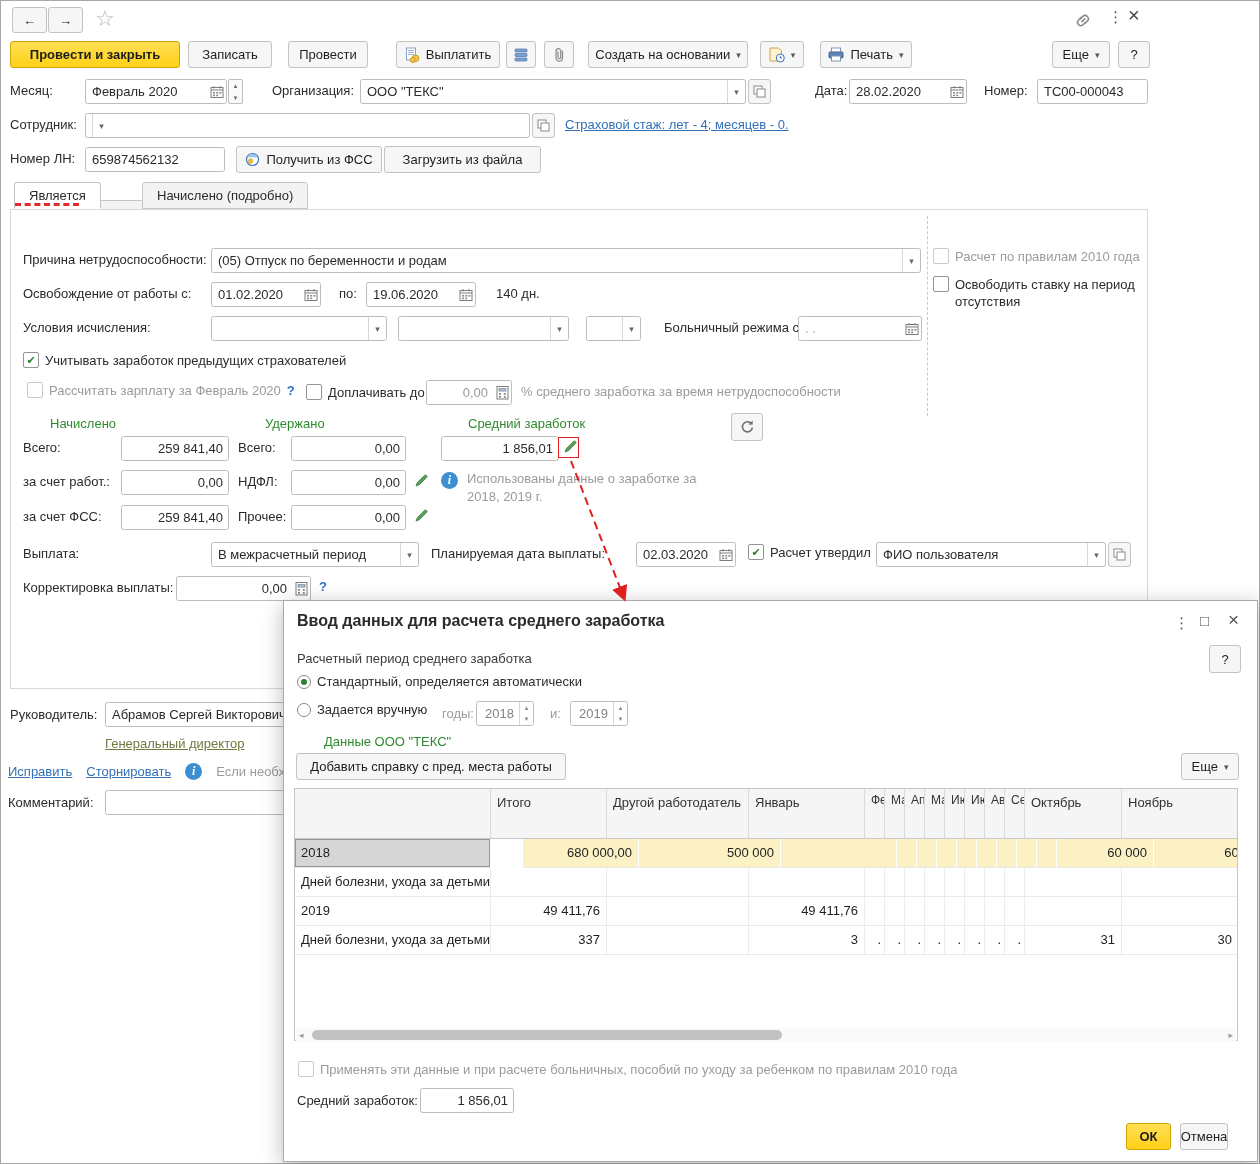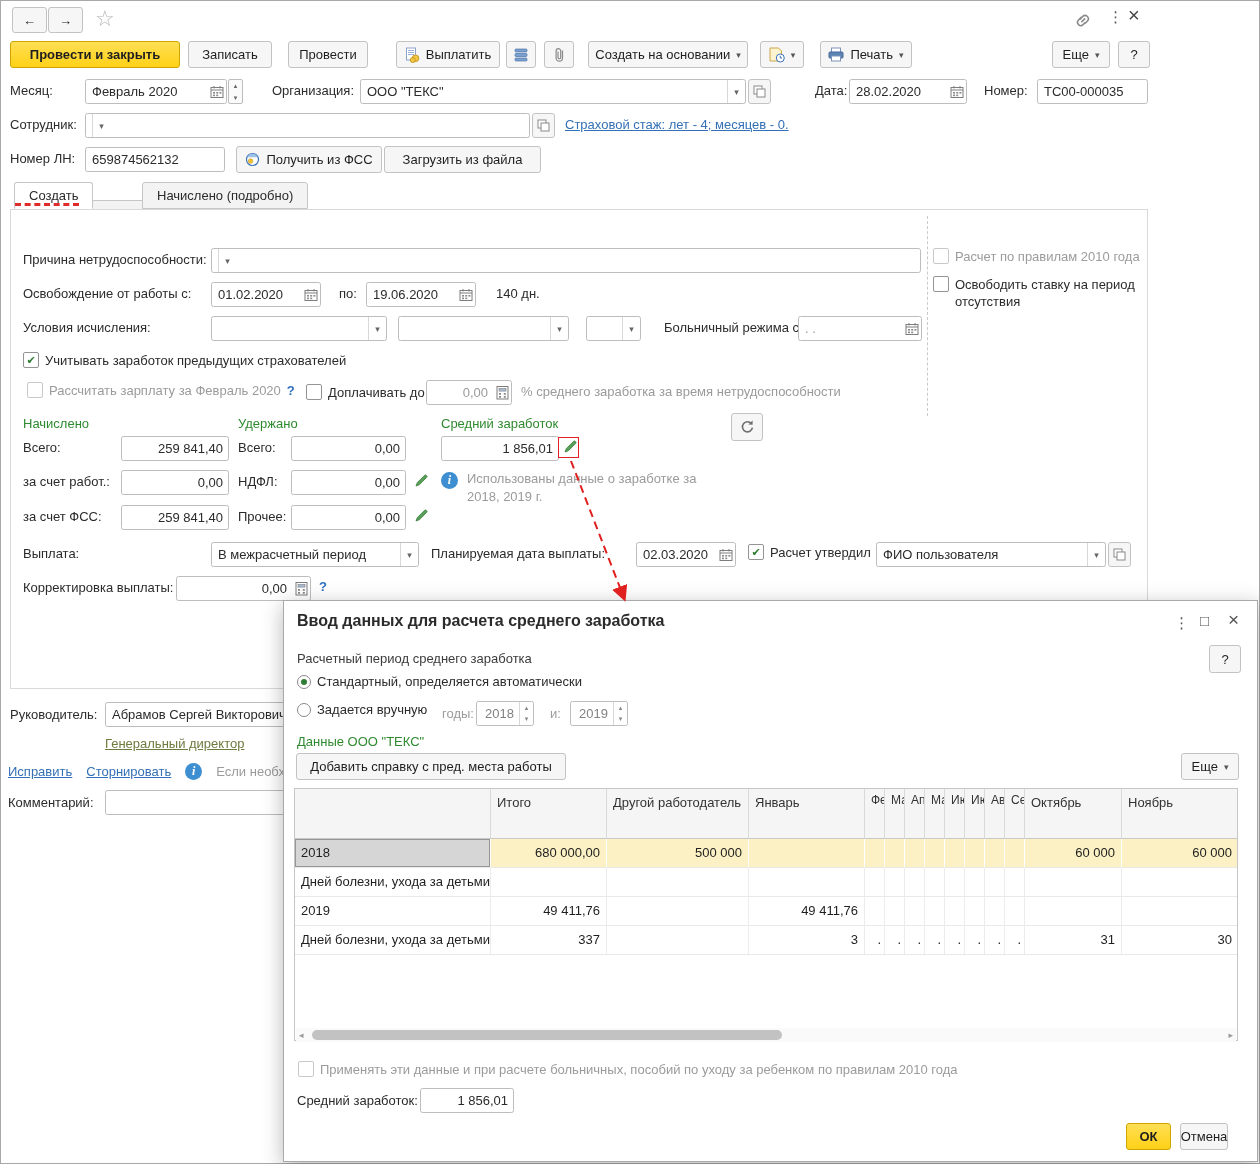--- a/index.html
+++ b/index.html
@@ -1,21 +1,21 @@
 <!DOCTYPE html>
 <html><head>
 <meta charset="utf-8">
 <style>
   html,body{margin:0;padding:0;background:#fff;}
   *{box-sizing:border-box;}
   .page{position:relative;width:1260px;height:1164px;font-family:"Liberation Sans",sans-serif;font-size:13px;color:#2b2b2b;background:#fff;box-shadow:inset 0 0 0 1px #a8a8a8;overflow:hidden;}
   .abs{position:absolute;}
   .row{position:absolute;display:flex;align-items:center;gap:6px;white-space:nowrap;}
   .gray{color:#9b9b9b;}
-  .green{color:#2f8a2f;}
+  .green{color:#2f8a2f;margin-left:27px;}
   .link{color:#3470b5;text-decoration:underline;cursor:pointer;}
   .olive{color:#6e7b3e;text-decoration:underline;cursor:pointer;}
   .qmark{color:#2f6fc0;font-weight:bold;cursor:pointer;}
   
   .btn{display:inline-flex;align-items:center;justify-content:center;gap:6px;height:27px;padding:12px 12px;background:#f6f6f6;border:1px solid #c3c3c3;border-radius:3px;font-size:13px;color:#1e1e1e;cursor:pointer;white-space:nowrap;}
   .btn .dd{font-size:9px;color:#555;}
   .yellow{background:linear-gradient(#ffdf55,#ffd117);border-color:#cfa600;font-weight:bold;}
   .tbtn{padding:0 7px;}
   
   .inp{position:absolute;display:flex;align-items:center;border:1px solid #bdbdbd;border-radius:2.5px;background:#fff;height:25px;padding:0 0 0 6px;overflow:hidden;}
@@ -43,21 +43,21 @@
   
   .tbl{position:absolute;left:10px;top:187px;width:944px;height:253px;border:1px solid #c6c6c6;background:#fff;overflow:hidden;}
   .trow{display:flex;}
   .tc{border-right:1px solid #ececec;border-bottom:1px solid #e9e9e9;padding:0 6px;font-size:13px;overflow:hidden;white-space:nowrap;flex:none;}
   .tc.h{background:#f5f5f5;border-right:1px solid #d9d9d9;border-bottom:1px solid #c8c8c8;height:50px;padding-top:6px;color:#333;}
   .tc.h.nar{font-size:12px;padding:4px 0 0 6px;word-break:break-all;line-height:15px;}
   .tc.b{height:29px;line-height:28px;color:#1f1f1f;}
   .tc.b.nar{padding:0 3px;}
   .tnum{text-align:right;}
   .trow.hl .tc.b{background:#fbf1c5;border-right-color:#fff;}
-  .trow.hl .c1{background:#ececec;border-right-color:#e0e0e0;}
+  .trow.hl .c1{background:#ececec;border-right-color:#e0e0e0;margin-left:32px;}
   .tc.sel{background:#d6d6d6 !important;box-shadow:inset 0 0 0 1px #969696;}
   .hscroll{position:absolute;left:2px;right:2px;bottom:1px;height:14px;display:flex;align-items:center;background:#fafafa;font-size:9px;color:#9a9a9a;}
   .hthumb{position:absolute;left:16px;top:2px;width:470px;height:10px;border-radius:5px;background:#c2c2c2;cursor:pointer;}
   .redbox{position:absolute;left:558px;top:437px;width:21px;height:21px;border:1px solid #e02020;z-index:15;}
   .tabmark{position:absolute;left:15px;top:203px;width:64px;border-top:3px dashed #e02b2b;z-index:6;}
   .overlay{position:absolute;left:0;top:0;z-index:40;pointer-events:none;}
   .icon{display:inline-flex;align-items:center;justify-content:center;flex:none;}
 </style>
 </head>
 <body>
@@ -237,21 +237,21 @@
   <div class="inp" style="left:849px;top:79px;width:118px">
       <span class="val">28.02.2020</span>
       <span class="seg">
         <svg width="14" height="14" viewBox="0 0 14 14">
           <use href="#i-cal"></use>
         </svg>
       </span>
     </div>
   <div class="row" style="left:984px;top:83px">Номер:</div>
   <div class="inp" style="left:1037px;top:79px;width:111px">
-      <span class="val">ТС00-000035</span>
+      <span class="val">ТС00-000043</span>
     </div>
 
   <div class="row" style="left:10px;top:117px">Сотрудник:</div>
   <div class="inp" style="left:85px;top:113px;width:445px">
       <span class="seg" style="border-left:1px solid #d8d8d8">▾</span>
     </div>
   <div class="btn tbtn abs" style="left:532px;top:113px;width:23px;height:25px">
       <span class="icon">
         <svg width="13" height="13" viewBox="0 0 13 13">
           <use href="#i-open"></use>
@@ -270,36 +270,37 @@
           <use href="#i-globe"></use>
         </svg>
       </span>
       <span>Получить из ФСС</span>
     </div>
   <div class="btn abs" style="left:384px;top:146px;width:157px">
       <span>Загрузить из файла</span>
     </div>
 
   <div class="tab active" style="left:14px;top:182px">
-      <span>Создать</span>
+      <span>Является</span>
     </div>
   <div class="tab" style="left:81px;top:200px">
       <span>Оплата</span>
     </div>
   <div class="tab" style="left:142px;top:182px">
       <span>Начислено (подробно)</span>
     </div>
   <div class="tabmark"></div>
 
   <div class="groupbox">
     <div class="vdash" style="left:916px;top:6px;height:200px"></div>
 
 
     <div class="row" style="left:12px;top:42px">Причина нетрудоспособности:</div>
     <div class="inp" style="left:200px;top:38px;width:710px">
+        <span class="val">(05) Отпуск по беременности и родам</span>
         <span class="seg" style="border-left:1px solid #d8d8d8">▾</span>
       </div>
 
     <div class="row" style="left:922px;top:38px">
       <span class="cb dis"></span>
       <span class="gray">Расчет по правилам 2010 года</span>
     </div>
     <div class="row" style="left:922px;top:66px;align-items:flex-start">
       <span class="cb"></span>
       <span style="white-space:normal;width:200px;line-height:17px">Освободить ставку на период отсутствия</span>

